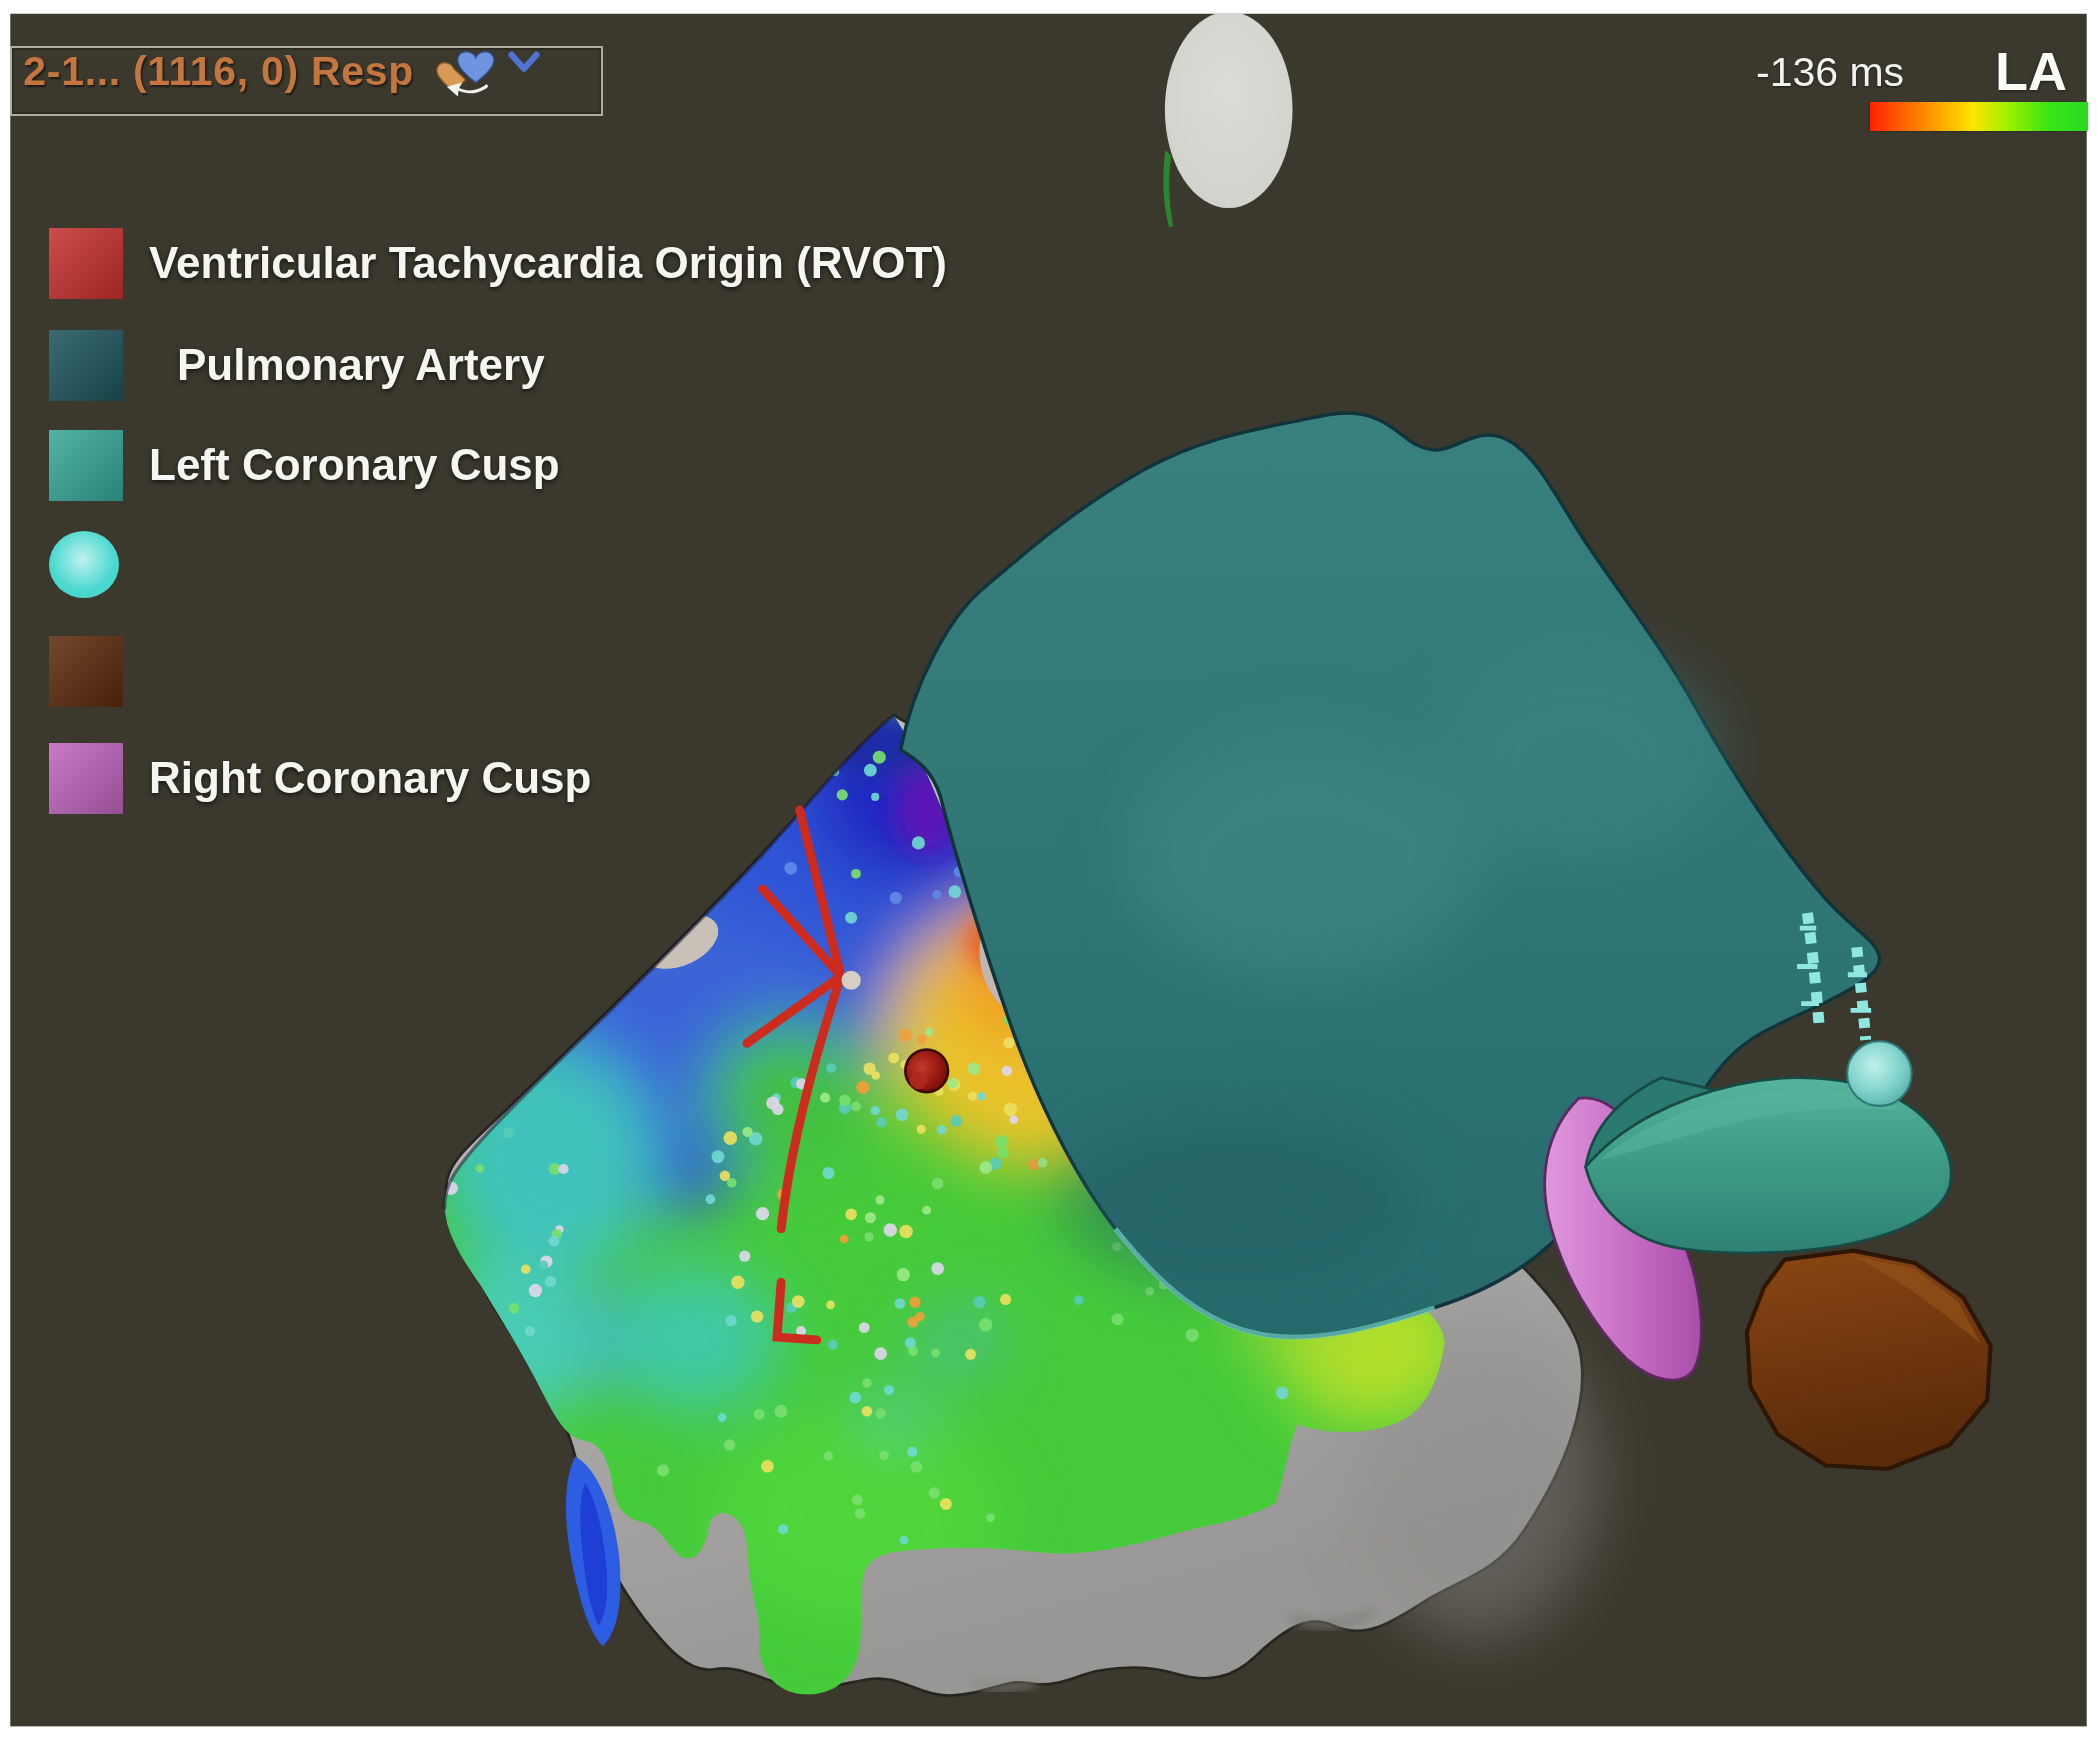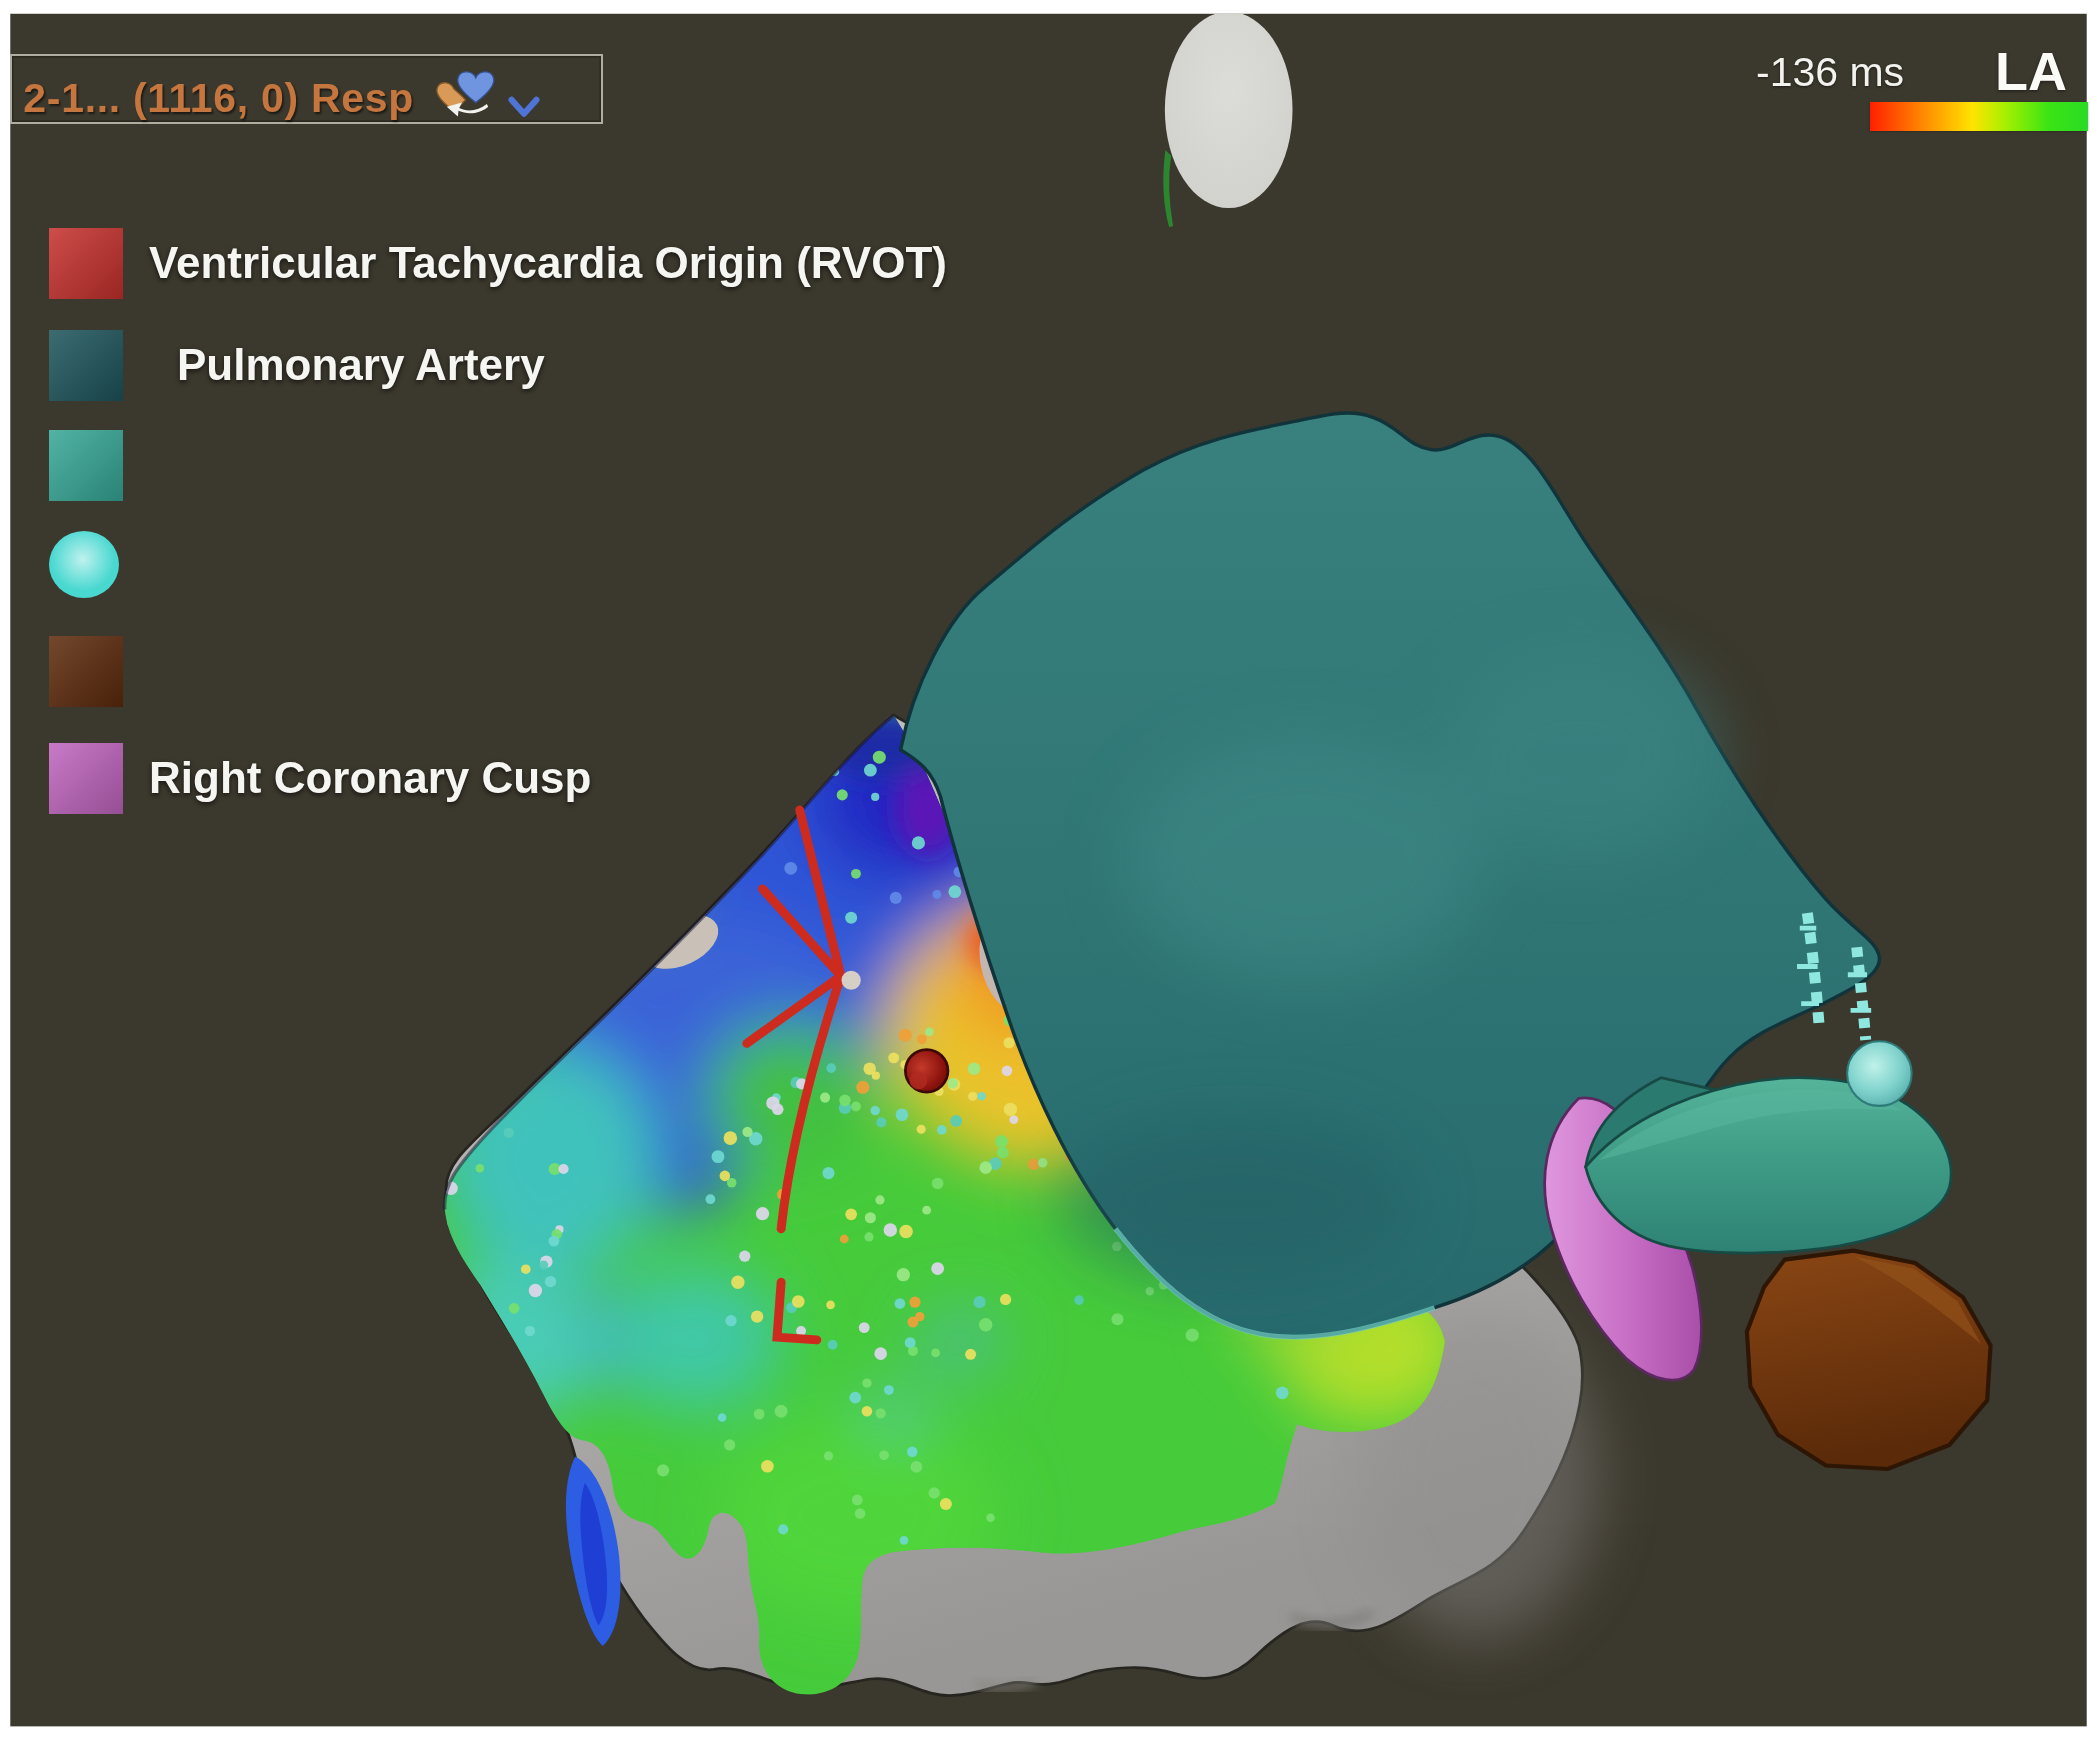--- a/index.html
+++ b/index.html
@@ -1,22 +1,22 @@
 <!DOCTYPE html>
 <html style="font-size:11px"><head>
 <meta charset="utf-8">
 <style>
   html,body{margin:0;padding:0;background:#ffffff;}
   body{width:2097px;height:1747px;position:relative;overflow:hidden;
        font-family:"Liberation Sans",sans-serif;}
   #scene{position:absolute;left:0;top:0;}
   .overlay{position:absolute;}
   
-  #map-selector{left:10.3px;top:54px;width:589px;height:66px;
-    border:2.7px solid #aeae a0;border:2.7px solid #aeaea0;display:flex;align-items:flex-end;
+  #map-selector{left:10.3px;top:46px;width:589px;height:66px;
+    border:2.7px solid #aeae a0;border:2.7px solid #aeaea0;display:flex;align-items:flex-start;
     box-shadow:0 0 0 1.4px rgba(20,20,14,.45) inset;}
   #map-label{margin-left:11px;font-size:41px;font-weight:700;color:#c4763e;
     letter-spacing:0.7px;white-space:nowrap;text-shadow:1.4px 2.1px 2.1px rgba(0,0,0,.55);}
   #map-icon{margin-left:19px;width:69px;height:54px;flex:0 0 auto;}
   #map-dropdown{margin-left:4.1px;width:36px;height:29px;flex:0 0 auto;cursor:pointer;}
   
   .legend-row{position:absolute;left:49px;height:76px;display:flex;align-items:center;}
   .legend-swatch{width:74px;height:71px;flex:0 0 auto;
      background-image:linear-gradient(135deg,rgba(255,255,255,.14),rgba(0,0,0,.22));}
   .legend-swatch.circle{width:70px;height:67px;border-radius:50%;
@@ -426,20 +426,21 @@
     <div class="legend-row" style="top: 225px;">
       <span class="legend-swatch" style="background-color: rgb(197, 48, 44);"></span>
       <span class="legend-label">Ventricular Tachycardia Origin (RVOT)</span>
     </div>
     <div class="legend-row" style="top: 327px; gap: 28px;">
       <span class="legend-swatch" style="background-color: rgb(28, 84, 91);"></span>
       <span class="legend-label">Pulmonary Artery</span>
     </div>
     <div class="legend-row" style="top: 427px;">
       <span class="legend-swatch" style="background-color: rgb(53, 167, 150);"></span>
+      <span class="legend-label">Left Coronary Cusp</span>
     </div>
     <div class="legend-row" style="top: 526px;">
       <span class="legend-swatch circle" style="background-color: rgb(73, 216, 208);"></span>
     </div>
     <div class="legend-row" style="top: 633px;">
       <span class="legend-swatch" style="background-color: rgb(92, 42, 11);"></span>
     </div>
     <div class="legend-row" style="top: 740px;">
       <span class="legend-swatch" style="background-color: rgb(191, 100, 189);"></span>
       <span class="legend-label">Right Coronary Cusp</span>

